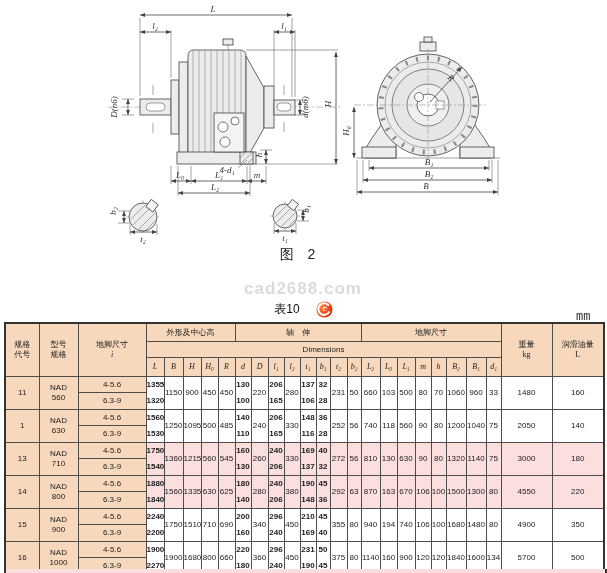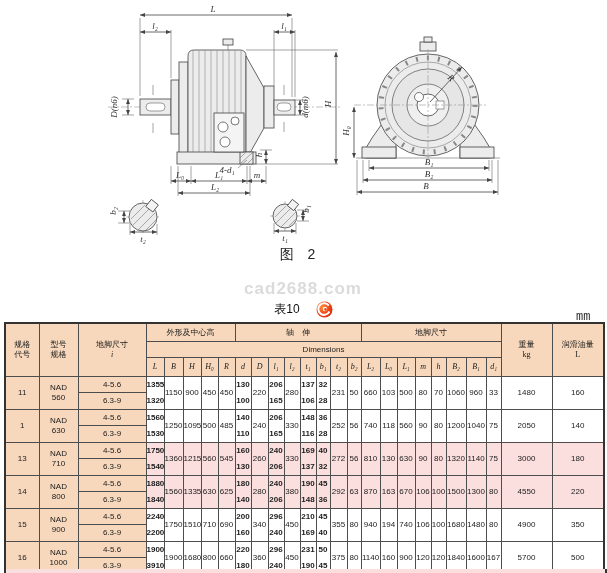--- a/index.html
+++ b/index.html
@@ -546,21 +546,21 @@
 
   <tr class="dr">
     <td class="ph cd" rowspan="2">16</td>
     <td class="ph mod" rowspan="2">
           <div>NAD</div>
           <div>1000</div>
         </td>
     <td class="ph rt">4-5.6</td>
     <td rowspan="2">
           <div class="tv">1900</div>
-          <div class="tv">3910</div>
+          <div class="tv">2270</div>
         </td>
     <td rowspan="2">1900</td>
     <td rowspan="2">1680</td>
     <td rowspan="2">800</td>
     <td rowspan="2">660</td>
     <td rowspan="2">
           <div class="tv">220</div>
           <div class="tv">180</div>
         </td>
     <td rowspan="2">360</td>
@@ -579,21 +579,21 @@
         </td>
     <td rowspan="2">375</td>
     <td rowspan="2">80</td>
     <td rowspan="2">1140</td>
     <td rowspan="2">160</td>
     <td rowspan="2">900</td>
     <td rowspan="2">120</td>
     <td rowspan="2">120</td>
     <td rowspan="2">1840</td>
     <td rowspan="2">1600</td>
-    <td rowspan="2">167</td>
+    <td rowspan="2">134</td>
     <td class="wv" rowspan="2">5700</td>
     <td class="wv" rowspan="2">500</td>
   </tr>
   <tr class="dr">
     <td class="ph rt">6.3-9</td>
   </tr>
 </tbody>
   </table>
 
 <div class="strip"></div>

